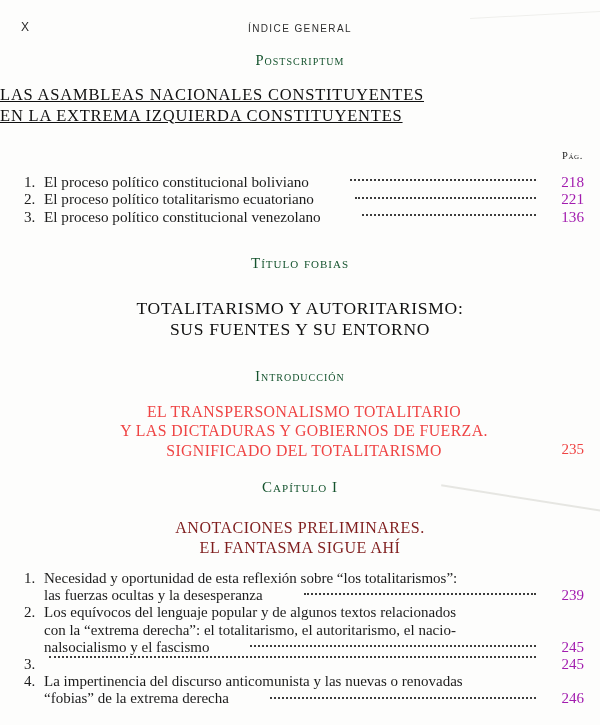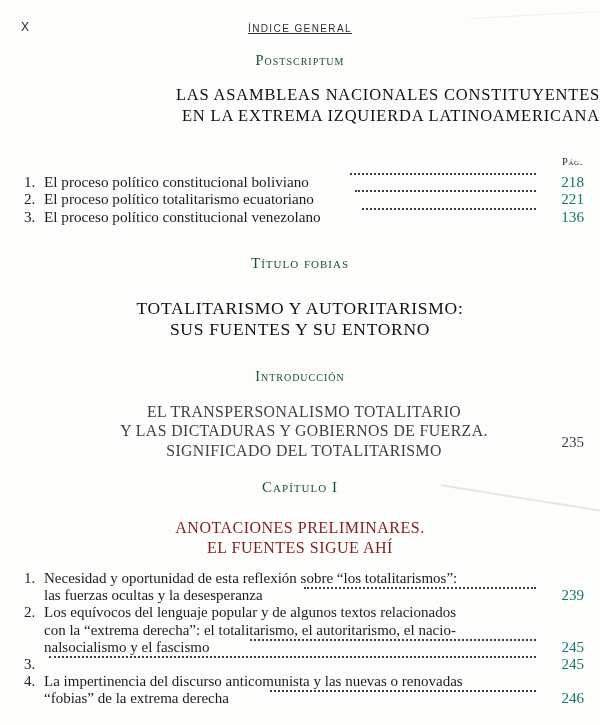--- a/index.html
+++ b/index.html
@@ -11,85 +11,85 @@
   .artifact{position:absolute;pointer-events:none;}
   .a1{top:500px;right:-40px;width:200px;height:2px;background:#e6e6e2;transform:rotate(9deg);}
   .a2{top:14px;right:-20px;width:150px;height:1px;background:#efefec;transform:rotate(-3deg);}
 
   .pagemark{
     position:absolute;left:21px;top:20px;
     font-family:"Liberation Sans",sans-serif;font-size:12px;color:#2b2b2b;
   }
   .runhead{
     position:absolute;top:23px;left:0;width:100%;text-align:center;
-    font-family:"Liberation Sans",sans-serif;font-size:10px;letter-spacing:1.4px;color:#2e2e2e;text-decoration:underline;
+    font-family:"Liberation Sans",sans-serif;font-size:10px;letter-spacing:1.4px;color:#2e2e2e;
   }
   .kicker{
     position:absolute;left:0;width:100%;text-align:center;
     font-variant:small-caps;letter-spacing:1px;color:#14532d;
   }
   .ps{top:52px;font-size:14.5px;}
   .tt{top:255px;font-size:15px;}
   .intro{top:369px;font-size:14px;}
   .cap{top:479px;font-size:15px;}
 
   .part-title{
-    position:absolute;top:85px;left:0;width:100%;text-align:right;
-    font-size:16.5px;line-height:20.5px;letter-spacing:0.8px;color:#101010;
+    position:absolute;top:85px;left:0;width:100%;text-align:left;
+    font-size:16.5px;line-height:20.5px;letter-spacing:0.8px;color:#101010;text-decoration:underline;
   }
   .main-title{
     position:absolute;top:298px;left:0;width:100%;text-align:center;
     font-size:17.5px;line-height:21px;letter-spacing:0.7px;color:#101010;
   }
   .chapter-title{
     position:absolute;top:518px;left:0;width:100%;text-align:center;
     font-size:16px;line-height:19.5px;letter-spacing:0.5px;color:#7f1d1d;
   }
   .pag{
-    position:absolute;top:156px;right:17px;
+    position:absolute;top:150px;right:17px;
     font-variant:small-caps;font-size:10.5px;letter-spacing:0.6px;color:#222;
   }
 
   .toc{position:absolute;left:24px;right:16px;}
   .toc1{top:173px;font-size:15.2px;line-height:17.4px;}
   .toc2{top:570px;font-size:15px;line-height:17.2px;}
   .entry{display:grid;grid-template-columns:20px 1fr 46px;}
   .num{color:#1c1c1c;}
   .content{min-width:0;}
   .tline{white-space:nowrap;}
-  .lastline{display:flex;align-items:flex-start;gap:36px;}
+  .lastline{display:flex;align-items:center;gap:36px;}
   .lastline .txt{white-space:nowrap;}
   .leader{
     flex:1;border-bottom:2px dotted #3c3c3c;
     margin:0 2px 3px 5px;min-width:10px;
   }
-  .pg{text-align:right;align-self:end;color:#0f766e;}
+  .pg{text-align:right;align-self:end;color:#a21caf;}
 
   .intro-entry{
     position:absolute;top:402px;left:24px;right:16px;text-align:center;
-    font-size:15.8px;line-height:19.4px;letter-spacing:0.4px;color:#404040;
+    font-size:15.8px;line-height:19.4px;letter-spacing:0.4px;color:#ef4444;
   }
-  .intro-pg{position:absolute;right:0;bottom:8px;font-size:15px;letter-spacing:0;margin-top:32px;}
+  .intro-pg{position:absolute;right:0;bottom:1px;font-size:15px;letter-spacing:0;margin-top:32px;}
 </style>
 </head>
 <body>
 
 <div class="page">
 
   <div class="artifact a1"></div>
   <div class="artifact a2"></div>
 
   <span class="pagemark">X</span>
   <div class="runhead">ÍNDICE GENERAL</div>
 
   <div class="kicker ps">Postscriptum</div>
 
   <div class="part-title">
     <div class="ptl">LAS ASAMBLEAS NACIONALES CONSTITUYENTES</div>
-    <div class="ptl">EN LA EXTREMA IZQUIERDA LATINOAMERICANA</div>
+    <div class="ptl">EN LA EXTREMA IZQUIERDA CONSTITUYENTES</div>
   </div>
 
   <div class="pag">Pág.</div>
 
   <div class="toc toc1">
     <div class="entry">
       <span class="num">1.</span>
       <span class="content">
         <span class="lastline">
             <span class="txt">El proceso político constitucional boliviano</span>
@@ -133,21 +133,21 @@
     <div class="il">EL TRANSPERSONALISMO TOTALITARIO</div>
     <div class="il">Y LAS DICTADURAS Y GOBIERNOS DE FUERZA.</div>
     <div class="il">SIGNIFICADO DEL TOTALITARISMO</div>
     <span class="intro-pg">235</span>
   </div>
 
   <div class="kicker cap">Capítulo I</div>
 
   <div class="chapter-title">
     <div class="ctl">ANOTACIONES PRELIMINARES.</div>
-    <div class="ctl">EL FUENTES SIGUE AHÍ</div>
+    <div class="ctl">EL FANTASMA SIGUE AHÍ</div>
   </div>
 
   <div class="toc toc2">
 
     <div class="entry">
       <span class="num">1.</span>
       <span class="content">
         <div class="tline">Necesidad y oportunidad de esta reflexión sobre “los totalitarismos”:</div>
         <span class="lastline">
             <span class="txt">las fuerzas ocultas y la desesperanza</span>

